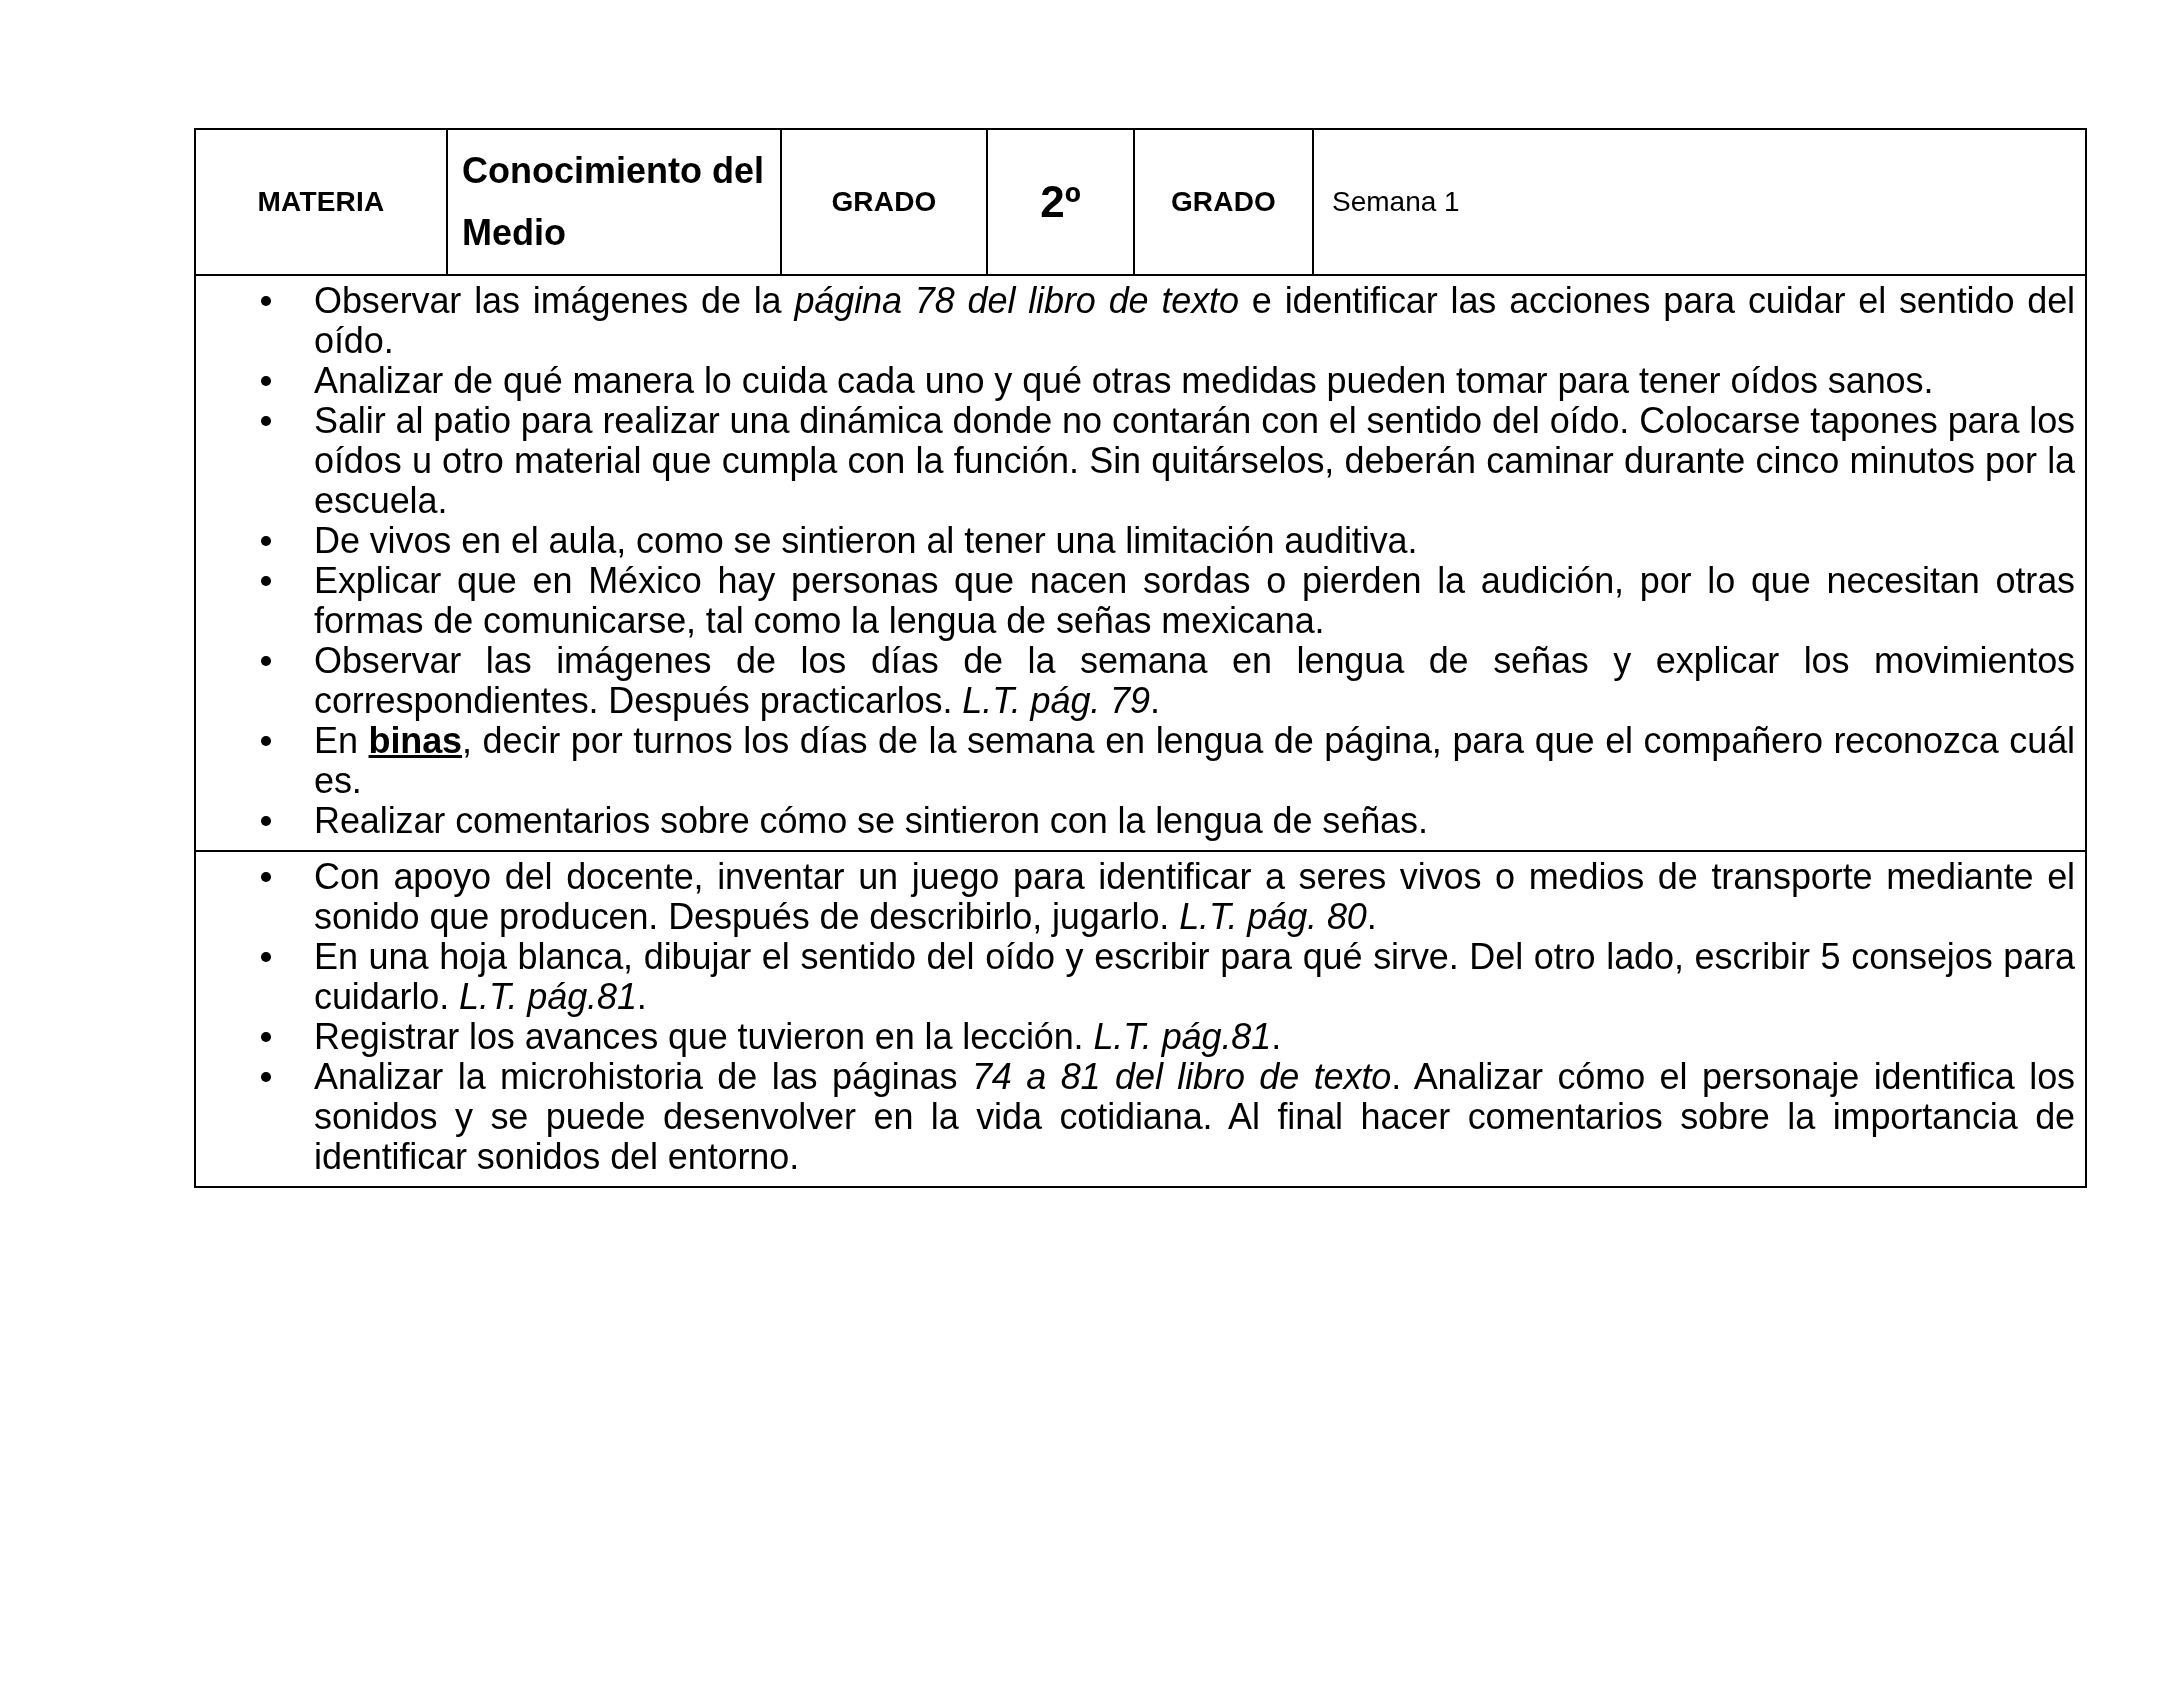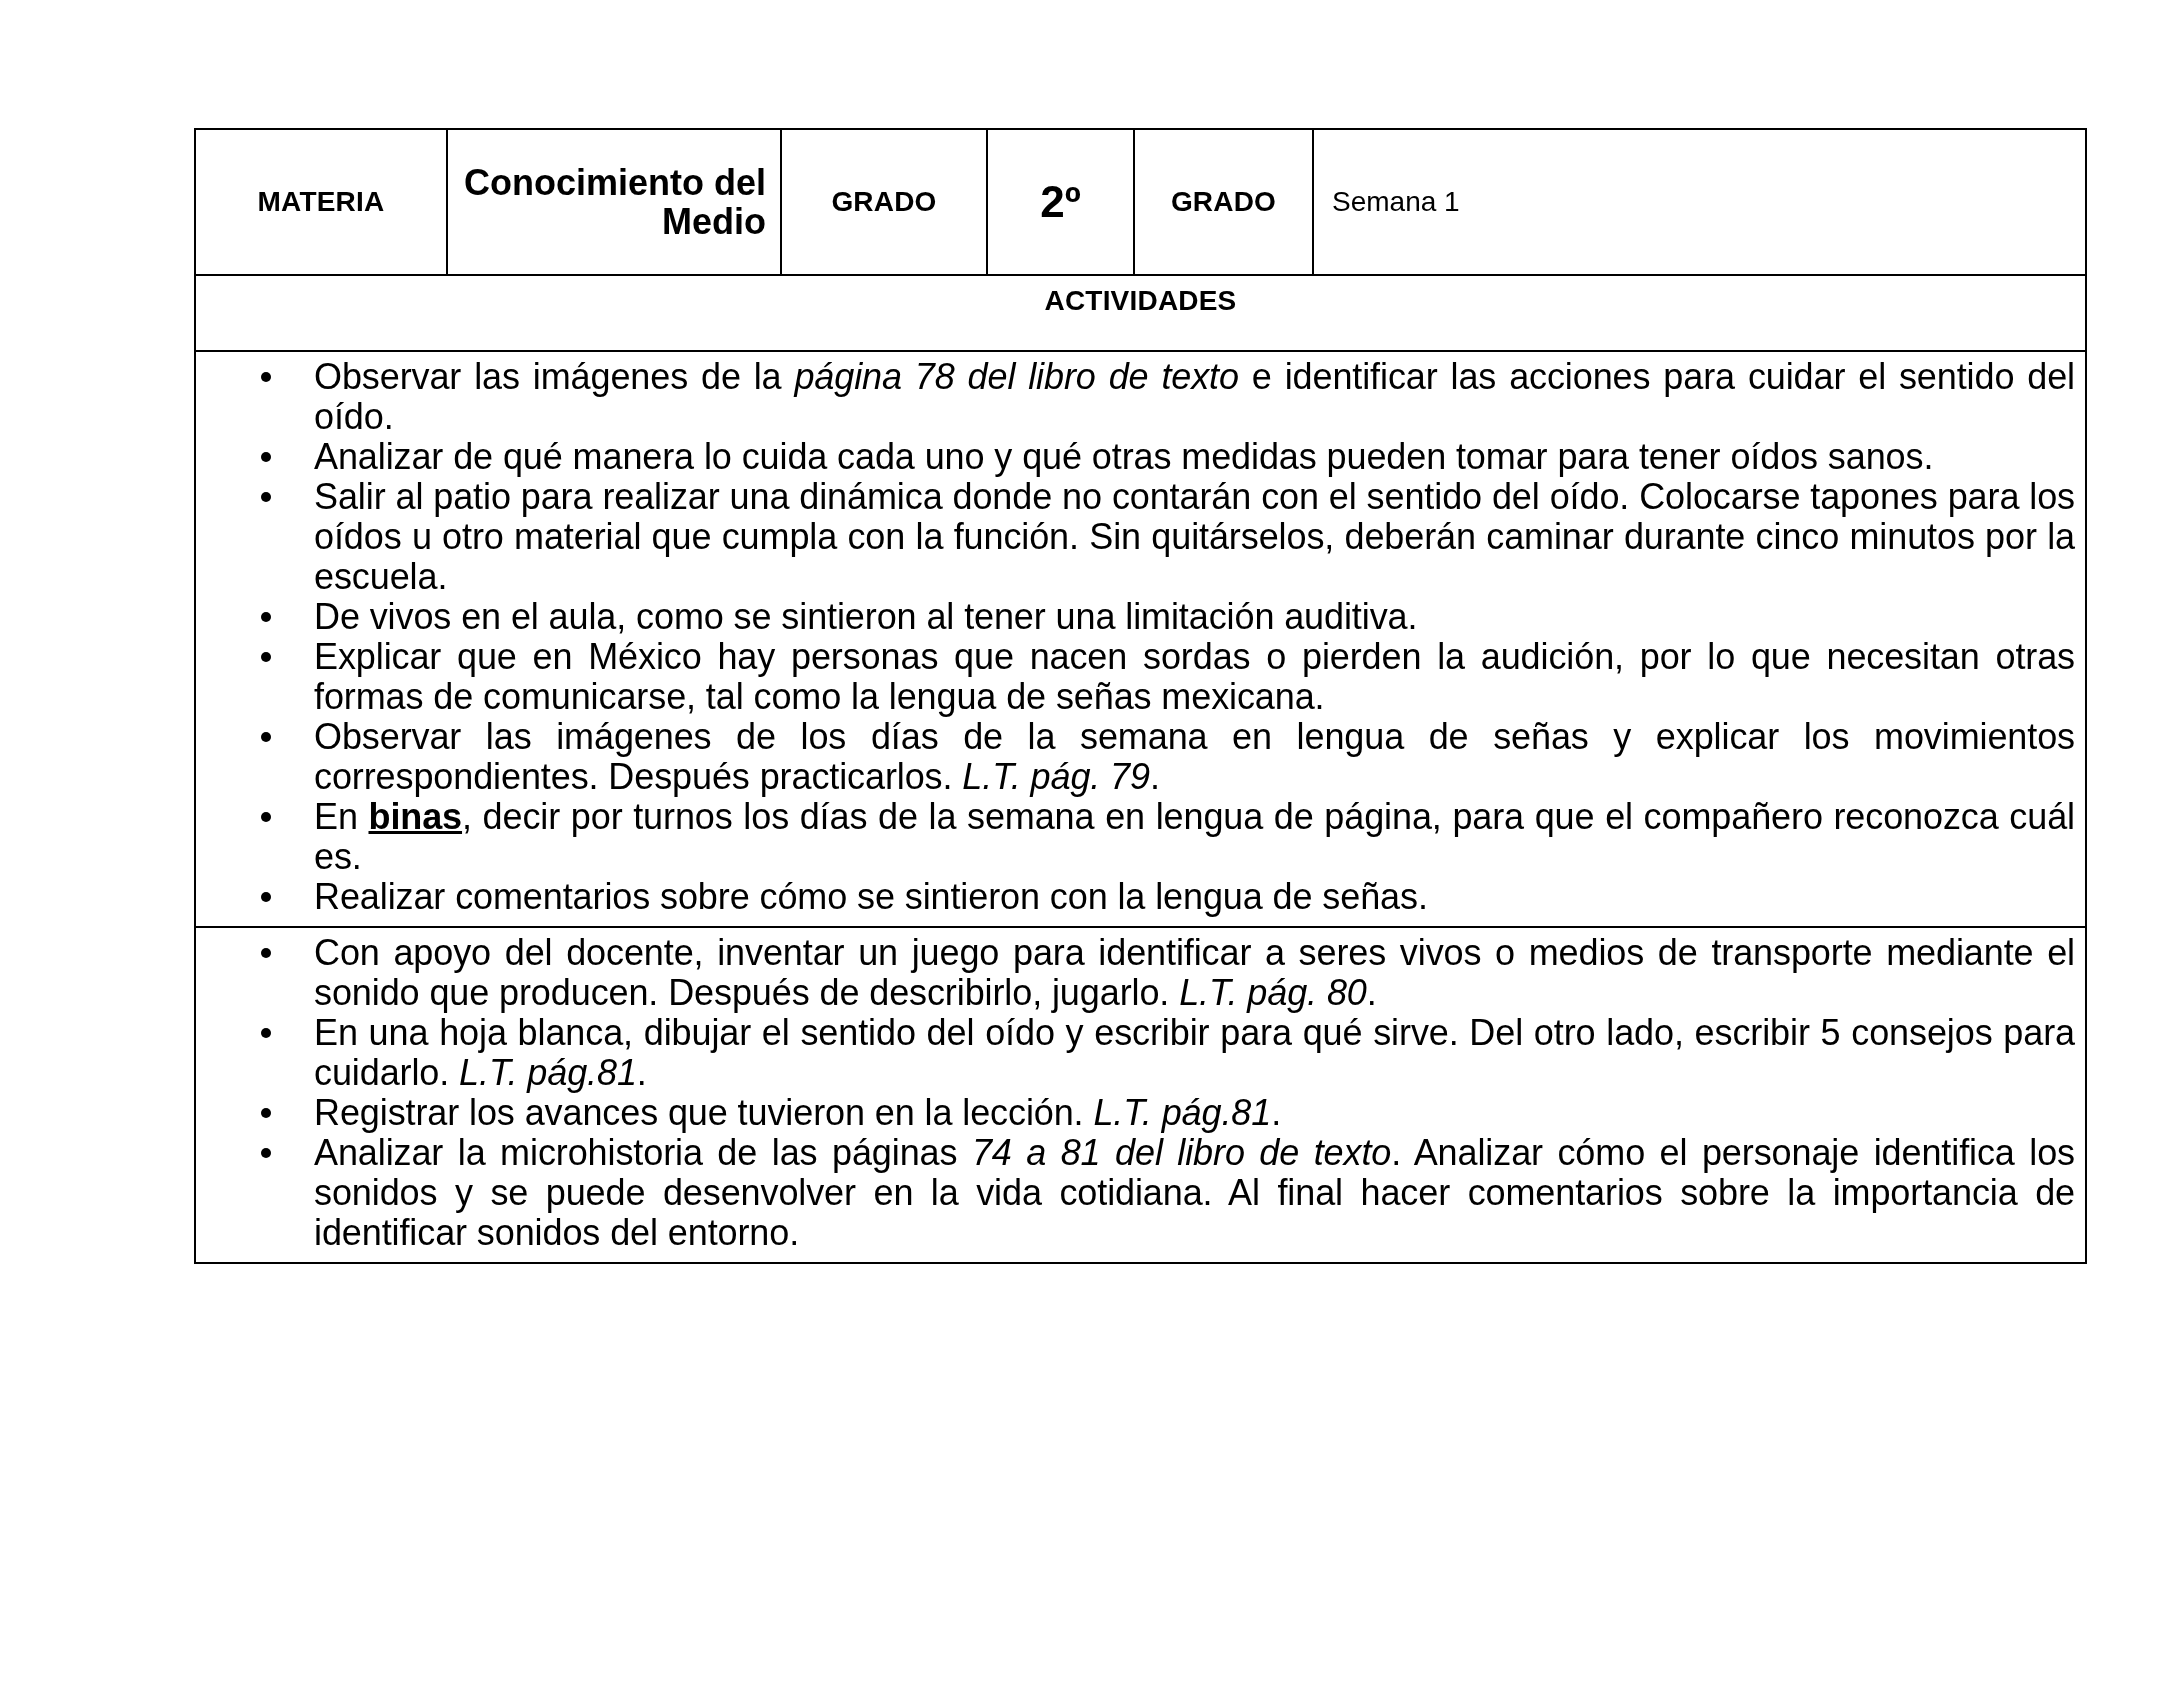--- a/index.html
+++ b/index.html
@@ -33,22 +33,22 @@
   td.hdr-label {
     font-weight: bold;
     font-size: 28px;
     text-align: center;
     vertical-align: middle;
     letter-spacing: 0.2px;
   }
   td.subject-cell {
     font-weight: bold;
     font-size: 36px;
-    line-height: 39px;
-    text-align: right;
+    line-height: 62px;
+    text-align: left;
     vertical-align: middle;
     padding: 0 14px;
   }
   td.grade-cell {
     font-weight: bold;
     font-size: 44px;
     text-align: center;
     vertical-align: middle;
     margin-top: 16px;
   }
@@ -113,23 +113,20 @@
   </colgroup>
   <tbody>
     <tr class="header-row">
       <td class="hdr-label">MATERIA</td>
       <td class="subject-cell">Conocimiento del Medio</td>
       <td class="hdr-label">GRADO</td>
       <td class="grade-cell">2º</td>
       <td class="hdr-label">GRADO</td>
       <td class="week-value-cell">Semana 1</td>
     </tr>
-    <tr class="activities-title-row">
-      <td class="activities-title-cell" colspan="6">ACTIVIDADES</td>
-    </tr>
     <tr>
       <td class="activities-cell" colspan="6">
         <ul class="activity-list">
             <li><span>Observar las imágenes de la </span><span class="it">página 78 del libro de texto</span><span> e identificar las acciones para cuidar el sentido del oído.</span></li>
             <li><span>Analizar de qué manera lo cuida cada uno y qué otras medidas pueden tomar para tener oídos sanos.</span></li>
             <li><span>Salir al patio para realizar una dinámica donde no contarán con el sentido del oído. Colocarse tapones para los oídos u otro material que cumpla con la función. Sin quitárselos, deberán caminar durante cinco minutos por la escuela.</span></li>
             <li><span>De vivos en el aula, como se sintieron al tener una limitación auditiva.</span></li>
             <li><span>Explicar que en México hay personas que nacen sordas o pierden la audición, por lo que necesitan otras formas de comunicarse, tal como la lengua de señas mexicana.</span></li>
             <li><span>Observar las imágenes de los días de la semana en lengua de señas y explicar los movimientos correspondientes. Después practicarlos. </span><span class="it">L.T. pág. 79</span><span>.</span></li>
             <li><span>En </span><span class="bu">binas</span><span>, decir por turnos los días de la semana en lengua de página, para que el compañero reconozca cuál es.</span></li>

